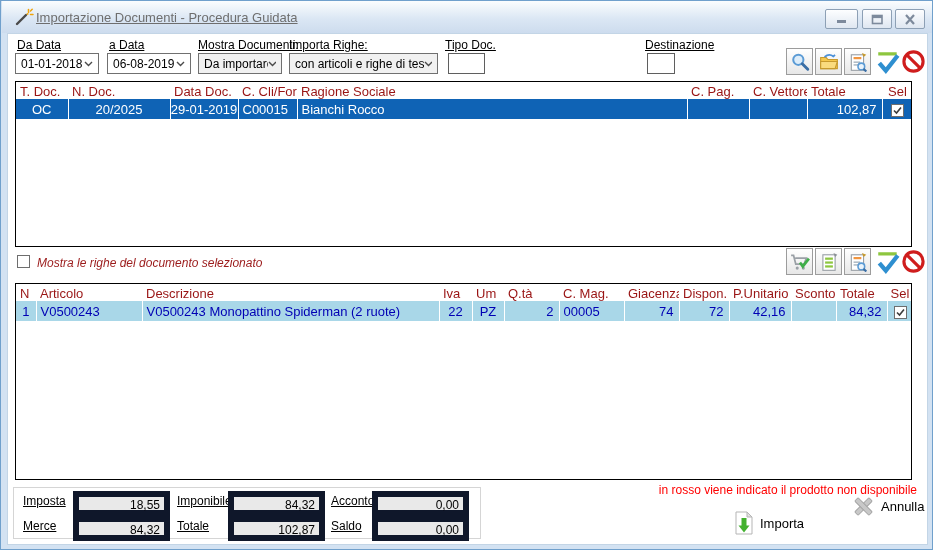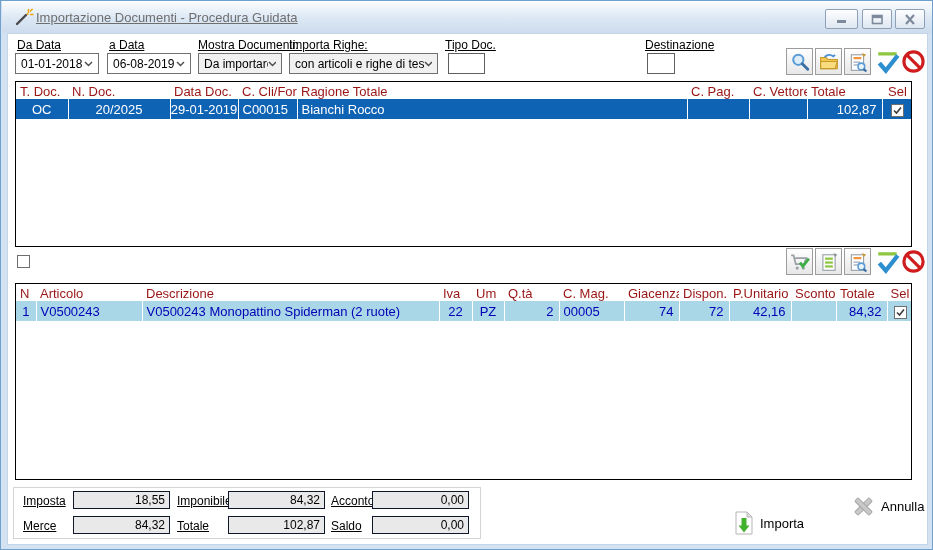--- a/index.html
+++ b/index.html
@@ -33,21 +33,21 @@
   tr.docrow td + td { border-left:1px solid rgba(255,255,255,.55); }
   tr.artrow { background:#a9d7e8; color:#0000b4; }
   tr.artrow td + td { border-left:1px solid #ffffff; }
   .c { text-align:center; }
   .r { text-align:right; padding-right:5px; }
   .l { padding-left:4px; }
   .cb { width:13px; height:13px; background:#fff; border:1px solid #6e6e6e; display:inline-flex;
         align-items:center; justify-content:center; vertical-align:middle; }
   .midlbl { font-size:12px; font-style:italic; color:#9b1b1b; white-space:nowrap; }
   .groupbox { border:1px solid #d5d5d5; background:#fff; }
-  .gfield { background:#e9e9e9; border:1px solid #0f172a; font-size:12px; text-align:right;
+  .gfield { background:#e9e9e9; border:6px solid #0f172a; font-size:12px; text-align:right;
             padding:1px 4px 12px 0; width:97px; height:18px; }
   .note { color:#ff0000; font-size:12px; white-space:nowrap; }
   .actionbtn { display:flex; align-items:center; gap:5px; font-size:13px; color:#000; cursor:pointer; }
 </style>
 </head>
 <body>
 
 <div class="window">
 
   <div class="titlebar">
@@ -164,21 +164,21 @@
           <col style="width:58px">
           <col style="width:75px">
           <col style="width:31px">
       </colgroup>
         <tbody>
           <tr>
         <th class="l">T. Doc.</th>
         <th>N. Doc.</th>
         <th>Data Doc.</th>
         <th>C. Cli/For</th>
-        <th>Ragione Totale</th>
+        <th>Ragione Sociale</th>
         <th>C. Pag.</th>
         <th>C. Vettore</th>
         <th>Totale</th>
         <th class="c" style="padding-left:0">Sel</th>
       </tr>
       <tr class="docrow">
         <td class="c">OC</td>
         <td class="c">20/2025</td>
         <td class="c">29-01-2019</td>
         <td class="l">C00015</td>
@@ -192,20 +192,21 @@
               <path d="M1 4.5 L3.5 7 L8 1.5" fill="none" stroke="#3c3c3c" stroke-width="1.6"></path>
             </svg>
           </span>
         </td>
       </tr>
     </tbody>
       </table>
   </div>
 
   <span class="abs cb" style="left:16px;top:254px"></span>
+  <span class="abs midlbl" style="left:36px;top:255px">Mostra le righe del documento selezionato</span>
 
   <div class="abs tbtn" style="left:785px;top:247px">
     <svg width="20" height="20" viewBox="0 0 18 18">
       <path d="M1 3 h2.2 l2 8 h7.5 l2 -5.5 h-10" fill="none" stroke="#9aa0a6" stroke-width="1.6"></path>
       <circle cx="6.5" cy="14.5" r="1.4" fill="#9aa0a6"></circle>
       <circle cx="12" cy="14.5" r="1.4" fill="#9aa0a6"></circle>
       <path d="M9 9.5 l2.5 3.5 l5.5 -7" fill="none" stroke="#3fae49" stroke-width="2.4"></path>
     </svg>
   </div>
   <div class="abs tbtn" style="left:814px;top:247px">
@@ -306,20 +307,21 @@
   <div class="abs gfield" style="left:227px;top:490px">84,32</div>
   <span class="abs lbl" style="left:330px;top:493px">Acconto</span>
   <div class="abs gfield" style="left:371px;top:490px">0,00</div>
   <span class="abs lbl" style="left:22px;top:518px">Merce</span>
   <div class="abs gfield" style="left:72px;top:515px">84,32</div>
   <span class="abs lbl" style="left:176px;top:518px">Totale</span>
   <div class="abs gfield" style="left:227px;top:515px">102,87</div>
   <span class="abs lbl" style="left:330px;top:518px">Saldo</span>
   <div class="abs gfield" style="left:371px;top:515px">0,00</div>
 
+  <span class="abs note" style="right:15px;top:482px">in rosso viene indicato il prodotto non disponibile</span>
 
   <div class="abs actionbtn" style="left:732px;top:510px">
     <svg width="22" height="24" viewBox="0 0 22 24">
       <path d="M3 1 h11 l5 5 v17 H3 z" fill="#fff" stroke="#b5b5b5"></path>
       <path d="M14 1 l5 5 h-5 z" fill="#e3e3e3" stroke="#b5b5b5"></path>
       <rect x="8.5" y="7" width="5" height="8" fill="#43b12e"></rect>
       <path d="M5.5 14.5 h11 L11 21.5 z" fill="#43b12e"></path>
     </svg>
     <span>Importa</span>
   </div>

